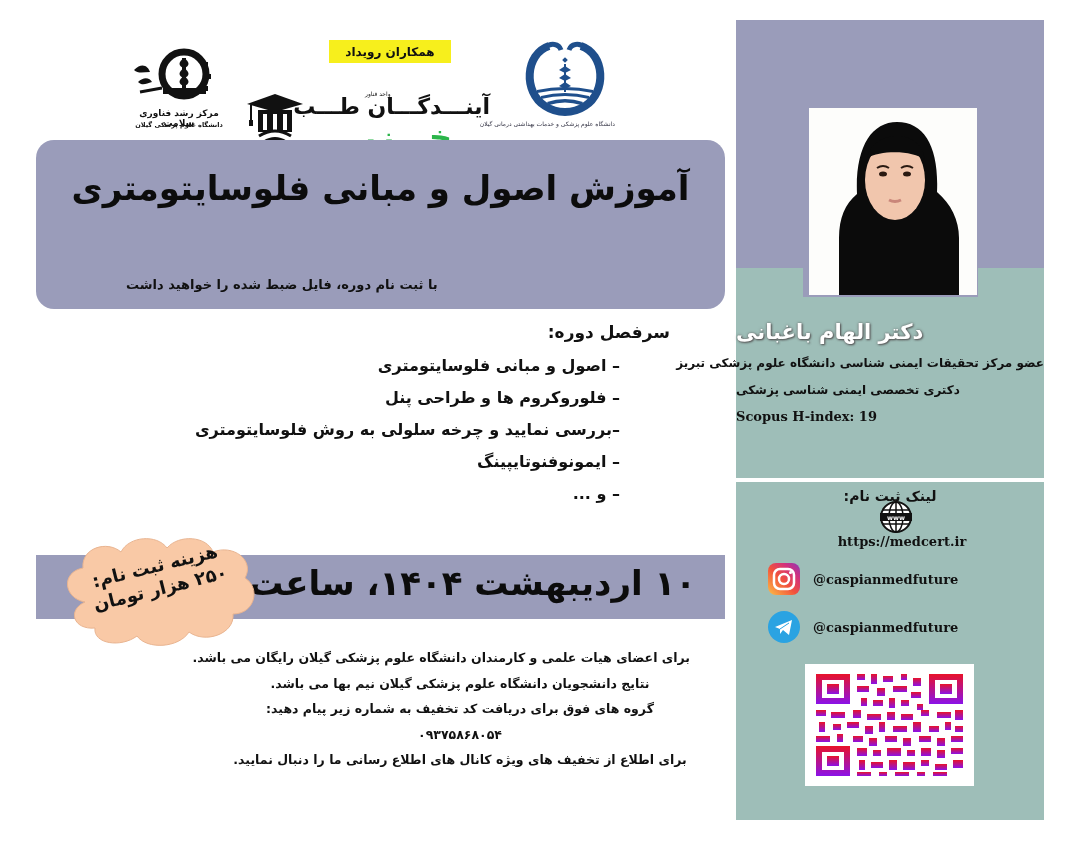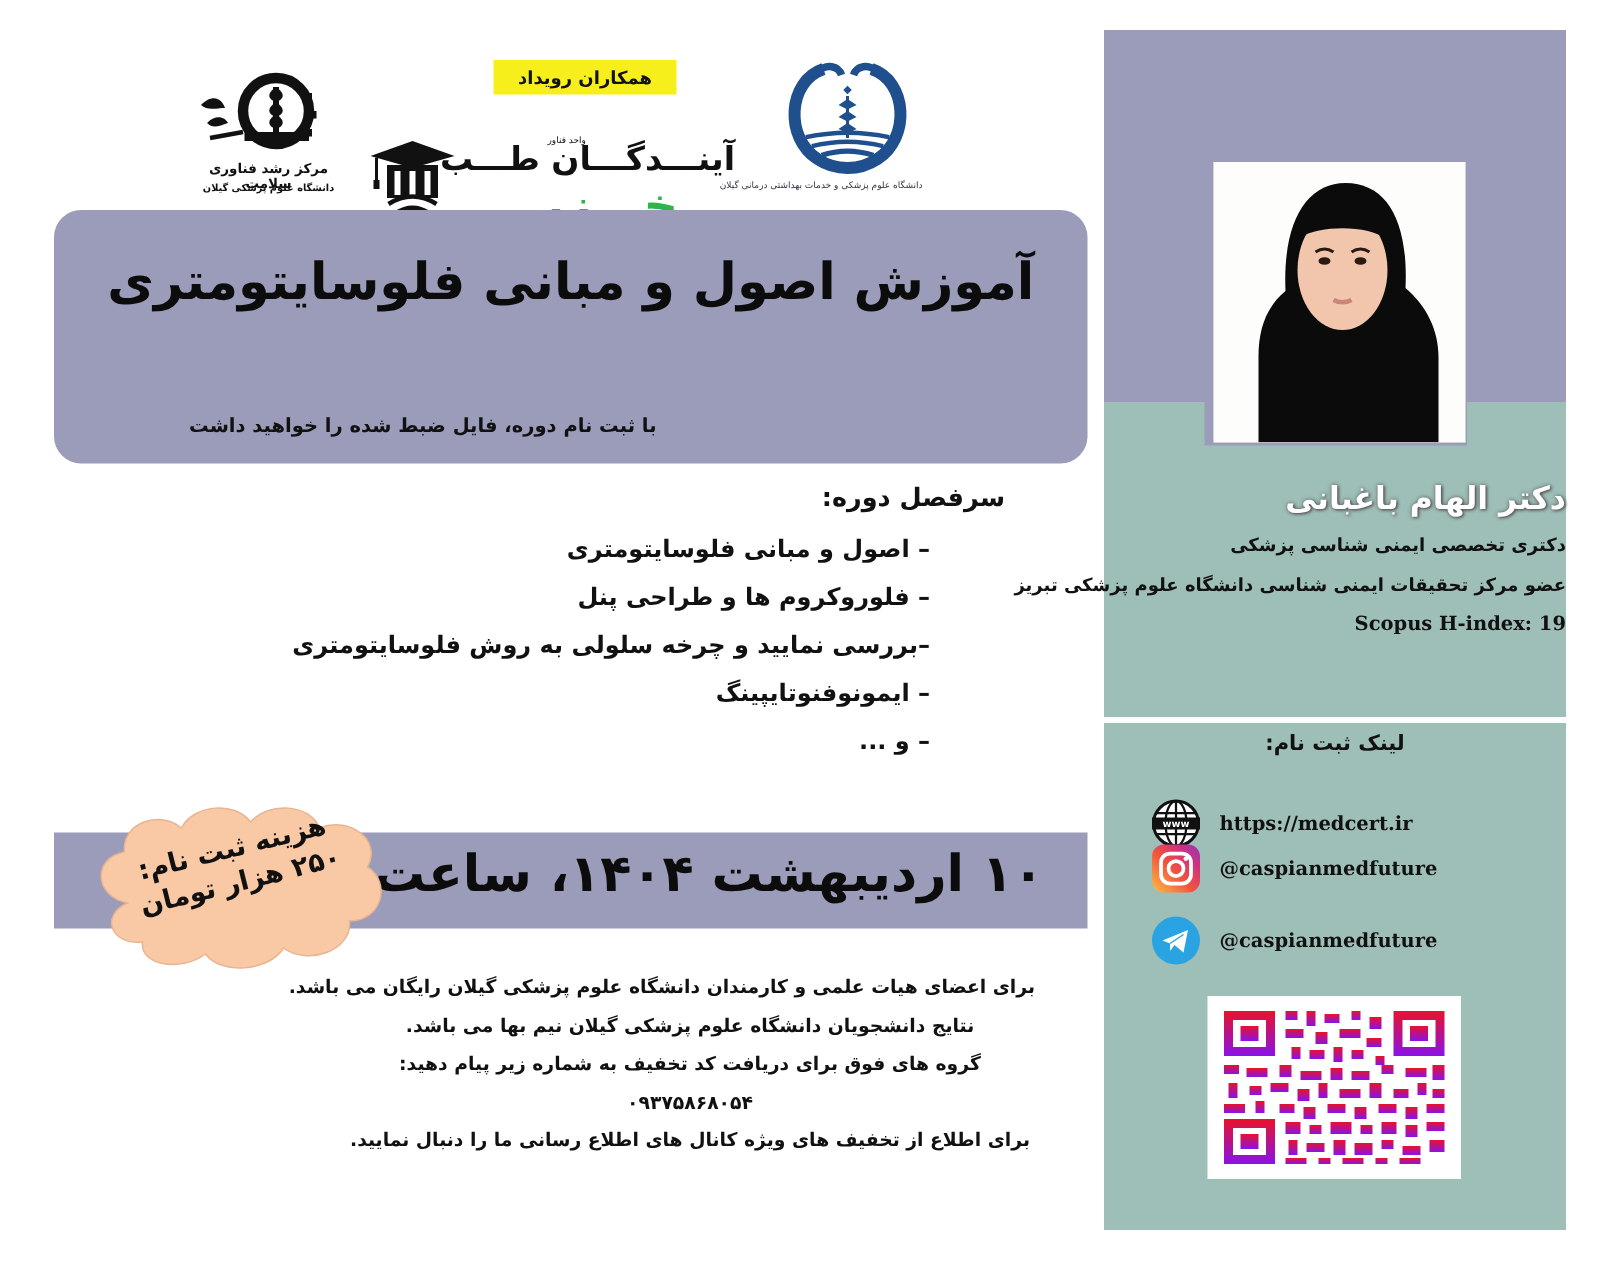--- a/index.html
+++ b/index.html
@@ -62,21 +62,21 @@
     .notes .line { font-size: 12.5px; font-weight: bold; line-height: 25.5px; white-space: nowrap; }
 
     
     .right-top { left: 736px; top: 20px; width: 308px; height: 248px; background: #9a9cba; }
     .right-bio { left: 736px; top: 268px; width: 308px; height: 210px; background: #9ebeb8; }
     .right-sep { left: 736px; top: 478px; width: 308px; height: 4px; background: #ffffff; }
     .right-links { left: 736px; top: 482px; width: 308px; height: 338px; background: #9ebeb8; }
     .photo-frame { left: 803px; top: 105px; width: 175px; height: 192px; background: #9a9cba; }
     .photo { left: 809px; top: 108px; width: 168px; height: 187px; background: #fdfdfb; overflow: hidden; }
 
-    .bio { left: 736px; top: 320px; width: 308px; text-align: right; direction: rtl; }
+    .bio { left: 736px; top: 320px; width: 308px; text-align: left; direction: rtl; }
     .bio .name { font-size: 21px; font-weight: bold; color: #ffffff; text-shadow: 1px 1px 2px #555, 0 0 3px #666; margin-bottom: 6px; }
     .bio .line { font-size: 12px; font-weight: bold; line-height: 27px; white-space: nowrap; }
     .bio .scopus { font-family: "DejaVu Serif", serif; font-size: 13px; font-weight: bold; direction: ltr; line-height: 26px; }
 
     .links-title { left: 736px; top: 488px; width: 308px; text-align: center; font-size: 14px; font-weight: bold; direction: rtl; }
     .link-row { left: 767px; width: 270px; height: 34px; display: flex; align-items: center; }
     .link-row .ico { width: 34px; height: 34px; margin-right: 12px; flex: none; }
     .link-row .txt { font-family: "DejaVu Serif", serif; font-size: 13px; font-weight: bold; color: #111; }
 
     .qr-box { left: 805px; top: 664px; width: 169px; height: 122px; background: #ffffff; }
@@ -193,28 +193,28 @@
     <path d="M68 60 q 6 -4 12 0" stroke="#2a1a12" stroke-width="2" fill="none"></path>
     <path d="M92 60 q 6 -4 12 0" stroke="#2a1a12" stroke-width="2" fill="none"></path>
     <ellipse cx="74" cy="66" rx="4" ry="2.5" fill="#2a1a12"></ellipse>
     <ellipse cx="98" cy="66" rx="4" ry="2.5" fill="#2a1a12"></ellipse>
     <path d="M80 92 q 6 3 12 0" stroke="#c9867a" stroke-width="3" fill="none"></path>
   </svg>
 </div>
 
 <div class="abs bio">
   <div class="name">دکتر الهام باغبانی</div>
+  <div class="line">عضو مرکز تحقیقات ایمنی شناسی دانشگاه علوم پزشکی تبریز</div>
   <div class="line">دکتری تخصصی ایمنی شناسی پزشکی</div>
-  <div class="line">عضو مرکز تحقیقات ایمنی شناسی دانشگاه علوم پزشکی تبریز</div>
   <div class="scopus">Scopus H-index: 19</div>
 </div>
 
 <div class="abs links-title">لینک ثبت نام:</div>
 
-<div class="abs link-row" style="top:532px;">
+<div class="abs link-row" style="top:500px;flex-direction:column;">
   <svg class="ico" viewBox="0 0 34 34">
     <circle cx="17" cy="17" r="15" fill="#fff" stroke="#111" stroke-width="2"></circle>
     <ellipse cx="17" cy="17" rx="7" ry="15" fill="none" stroke="#111" stroke-width="1.5"></ellipse>
     <line x1="17" y1="2" x2="17" y2="32" stroke="#111" stroke-width="1.5"></line>
     <line x1="4" y1="10" x2="30" y2="10" stroke="#111" stroke-width="1.5"></line>
     <line x1="4" y1="24" x2="30" y2="24" stroke="#111" stroke-width="1.5"></line>
     <rect x="1" y="13" width="32" height="8" fill="#111"></rect>
     <text x="17" y="19.5" font-size="6.5" fill="#fff" text-anchor="middle" font-family="DejaVu Sans, sans-serif" font-weight="bold">www</text>
   </svg>
   <span class="txt">https://medcert.ir</span>

